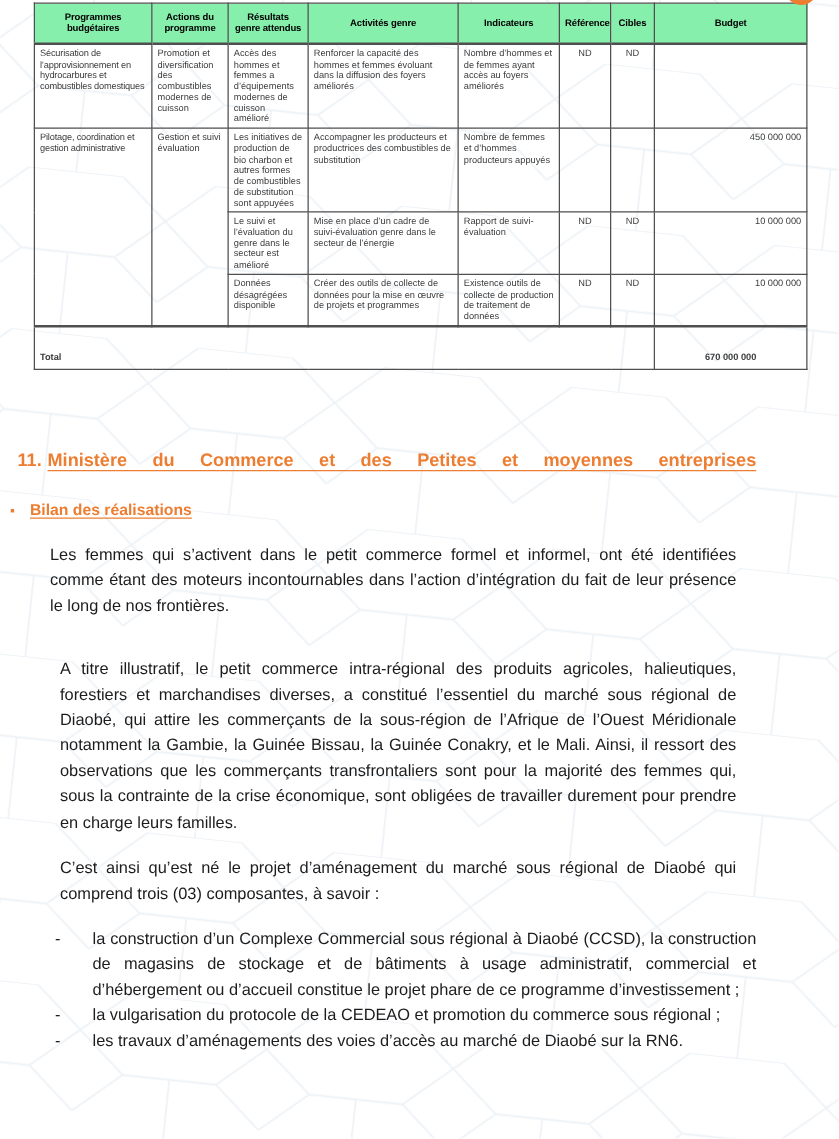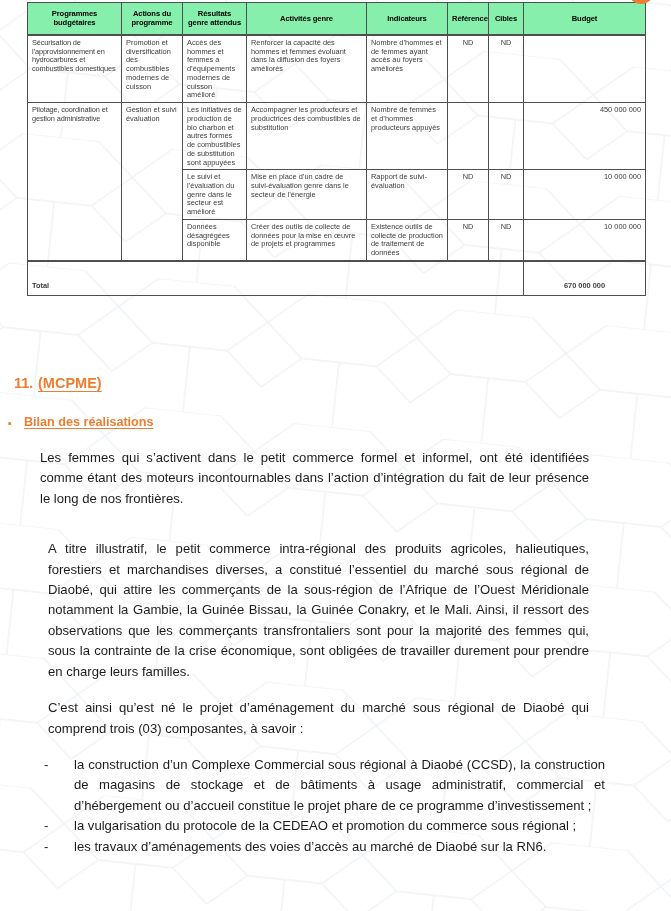--- a/index.html
+++ b/index.html
@@ -97,21 +97,21 @@
     padding-bottom: 4px;
   }
   tr.total-row td.total-val {
     text-align: center;
   }
 
   
   .content {
     position: absolute;
     left: 0;
-    top: 373px;
+    top: 359px;
     width: 631px;
   }
 
   h2.section-heading {
     margin: 0;
     padding: 0 26px 0 0;
     font-size: 14.5px;
     font-weight: bold;
     color: #ED7D31;
     line-height: 1.38;
@@ -290,21 +290,21 @@
         </tr>
       </tbody>
     </table>
   </div>
 
   <div class="content">
 
     <h2 class="section-heading">
       <span class="num">11.</span>
       <span class="htext">
-        <span class="l2">(MCPME)</span>
+        <span class="l1">Ministère du Commerce et des Petites et moyennes entreprises</span>
       </span>
     </h2>
 
     <div class="bullet-block">
       <span class="sq">▪</span>
       <div class="bbody">
         <div class="sub-heading">Bilan des réalisations</div>
         <p class="para">Les femmes qui s’activent dans le petit commerce formel et informel, ont été identifiées comme étant des moteurs incontournables dans l’action d’intégration du fait de leur présence le long de nos frontières.</p>
       </div>
     </div>

